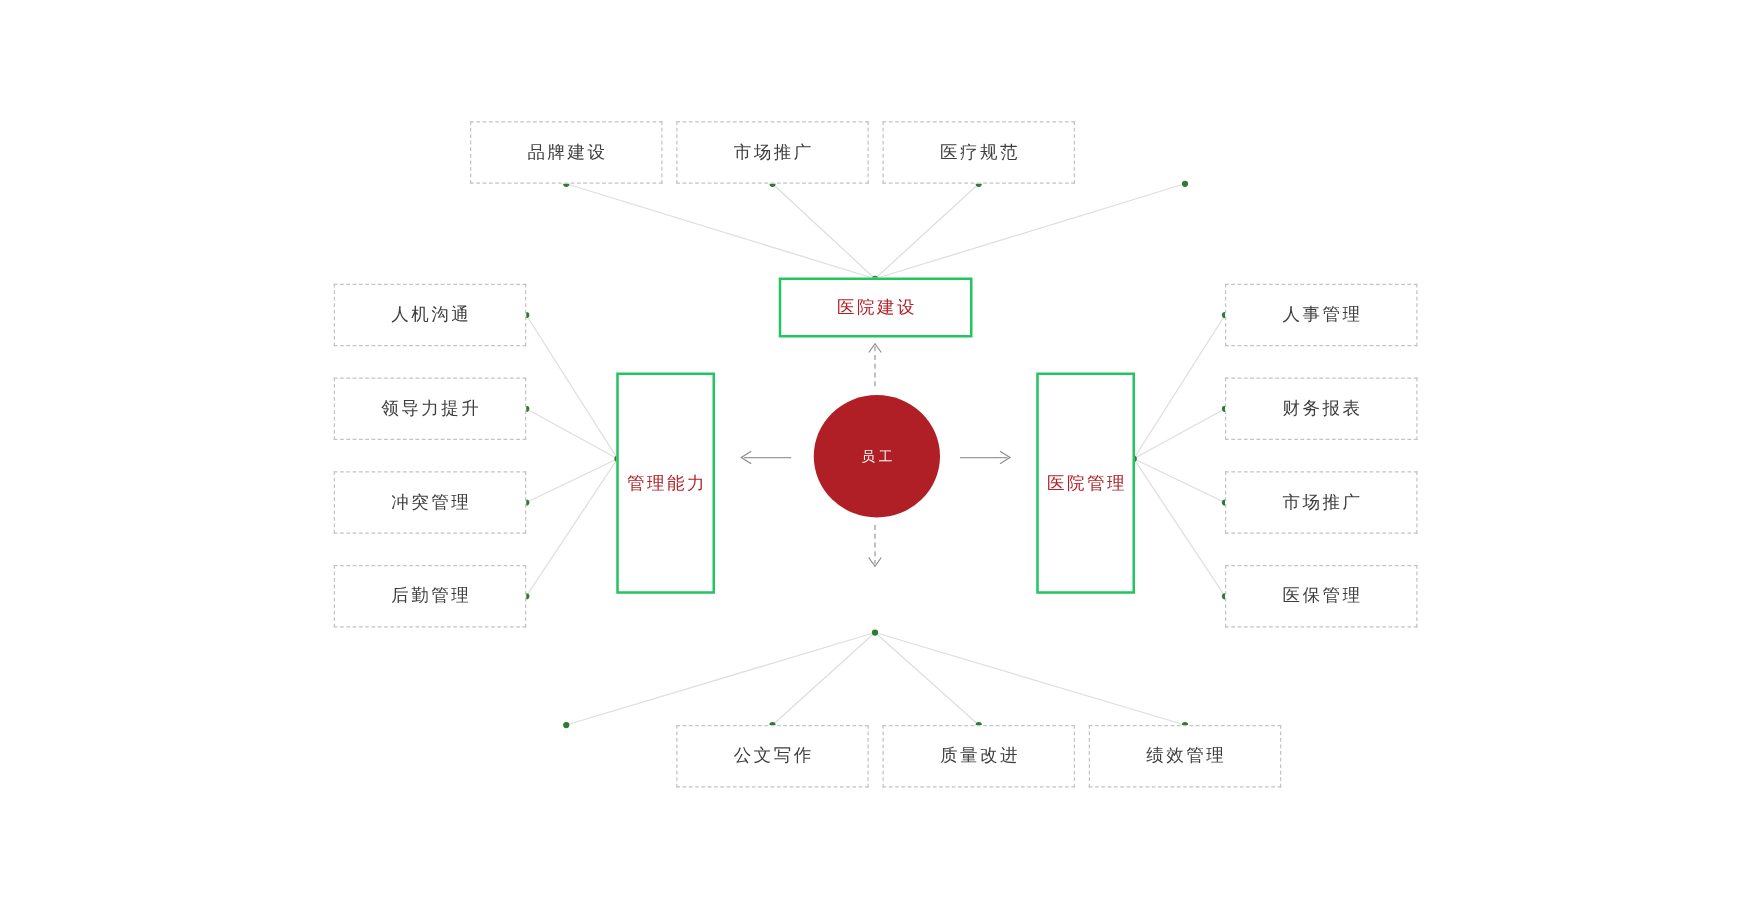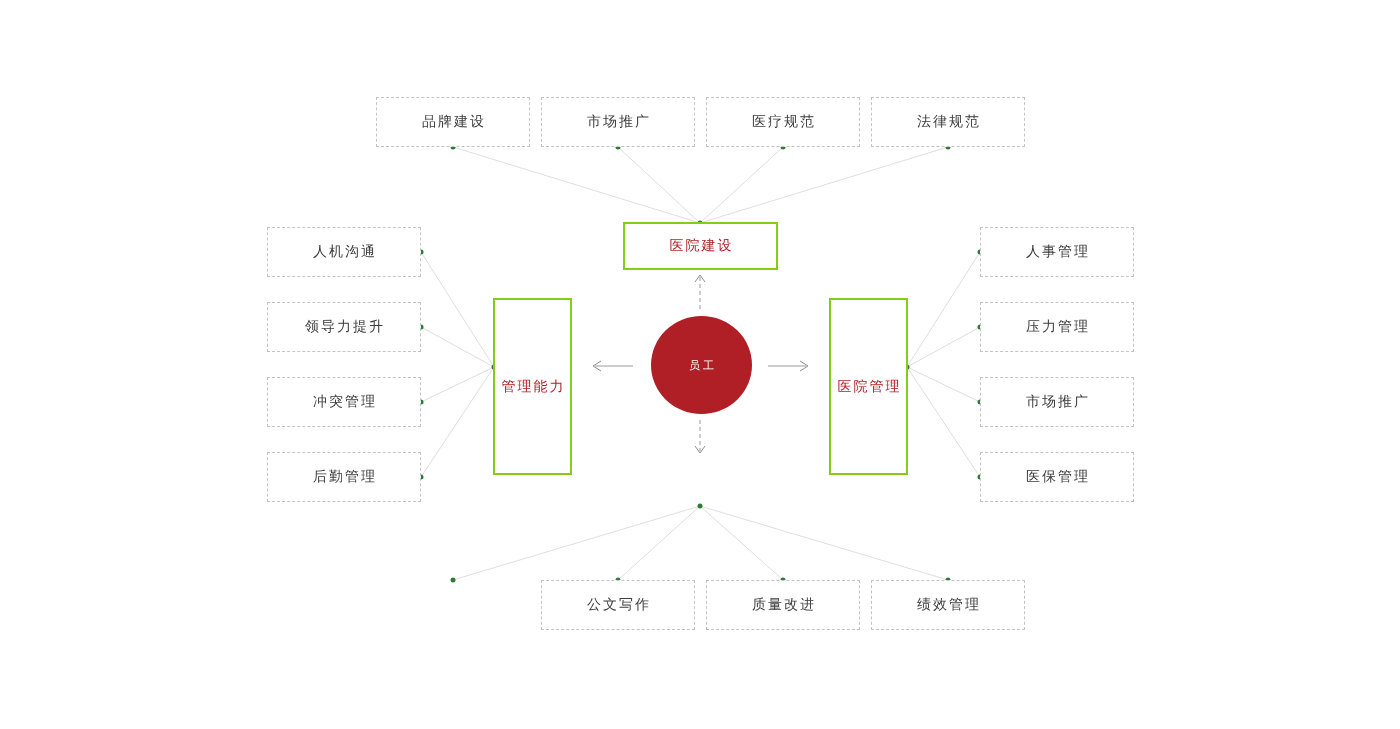--- a/index.html
+++ b/index.html
@@ -20,21 +20,21 @@
   }
   .leaf{
     width:154px;height:50px;
     border:1px dashed #c4c4c4;
     color:#3d3d3d;
     font-size:14px;
     letter-spacing:2px;
     padding-left:2px;
   }
   .main-box{
-    border:2px solid #84cc16;
+    border:2px solid #22c55e;
     color:#b01f26;
     font-size:14px;
     letter-spacing:2px;
     padding-left:2px;
   }
   .main-h{width:155px;height:48px;}
   .main-v{width:79px;height:177px;}
   .center-circle{
     position:absolute;
     left:651px;top:316px;
@@ -122,29 +122,28 @@
     </g>
     <g>
       <line class="solid-arrow" x1="768" y1="366" x2="806" y2="366"></line>
       <polyline class="head" points="800,361 808,366 800,371"></polyline>
     </g>
   </svg>
 
   <div class="node leaf" style="left:376px;top:97px">品牌建设</div>
   <div class="node leaf" style="left:541px;top:97px">市场推广</div>
   <div class="node leaf" style="left:706px;top:97px">医疗规范</div>
-  <div class="node leaf" style="left:871px;top:97px">法律规范</div>
 
   <div class="node leaf" style="left:267px;top:227px">人机沟通</div>
   <div class="node leaf" style="left:267px;top:302px">领导力提升</div>
   <div class="node leaf" style="left:267px;top:377px">冲突管理</div>
   <div class="node leaf" style="left:267px;top:452px">后勤管理</div>
 
   <div class="node leaf" style="left:980px;top:227px">人事管理</div>
-  <div class="node leaf" style="left:980px;top:302px">压力管理</div>
+  <div class="node leaf" style="left:980px;top:302px">财务报表</div>
   <div class="node leaf" style="left:980px;top:377px">市场推广</div>
   <div class="node leaf" style="left:980px;top:452px">医保管理</div>
 
   <div class="node leaf" style="left:706px;top:580px">质量改进</div>
   <div class="node leaf" style="left:541px;top:580px">公文写作</div>
   <div class="node leaf" style="left:871px;top:580px">绩效管理</div>
 
   <div class="node main-box main-h" style="left:623px;top:222px">医院建设</div>
   <div class="node main-box main-v" style="left:493px;top:298px">管理能力</div>
   <div class="node main-box main-v" style="left:829px;top:298px">医院管理</div>

